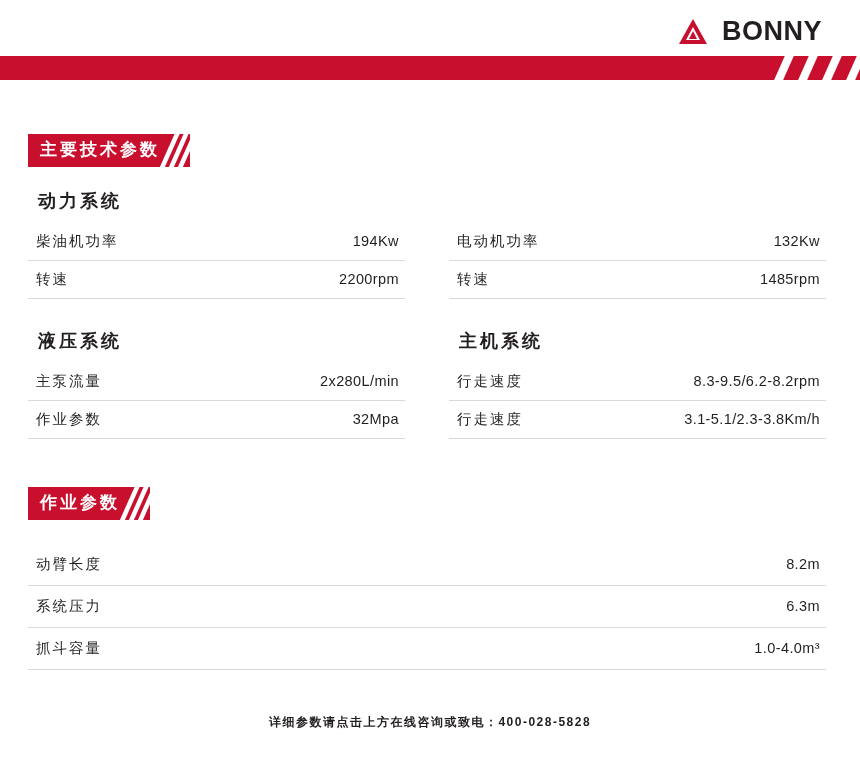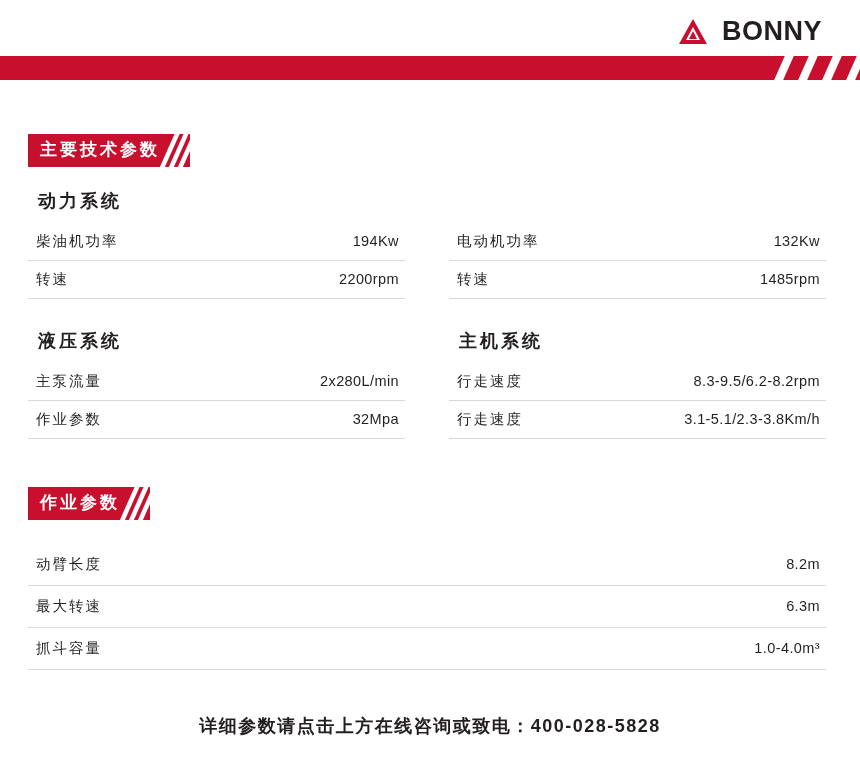--- a/index.html
+++ b/index.html
@@ -164,21 +164,21 @@
     white-space: nowrap;
     letter-spacing: 0.4px;
   }
 
   .work-params .spec-row {
     padding: 11px 6px 11px 8px;
   }
 
   .footer-note {
     text-align: center;
-    font-size: 18px;
+    font-size: 12px;
     font-weight: bold;
     letter-spacing: 1.5px;
     color: #231f20;
     margin-top: 44px;
   }
 </style>
 </head>
 <body>
 
 <div class="header">
@@ -279,21 +279,21 @@
 
   <div style="height:24px"></div>
 
   <div class="cols work-params">
     <div class="col">
       <div class="spec-row">
         <span class="label">动臂长度</span>
         <span class="value">8.2m</span>
       </div>
       <div class="spec-row">
-        <span class="label">最大转速</span>
+        <span class="label">系统压力</span>
         <span class="value">6.3m</span>
       </div>
       <div class="spec-row">
         <span class="label">抓斗容量</span>
         <span class="value">1.0-4.0m³</span>
       </div>
     </div>
   </div>
 
   <div class="footer-note">详细参数请点击上方在线咨询或致电：400-028-5828</div>

